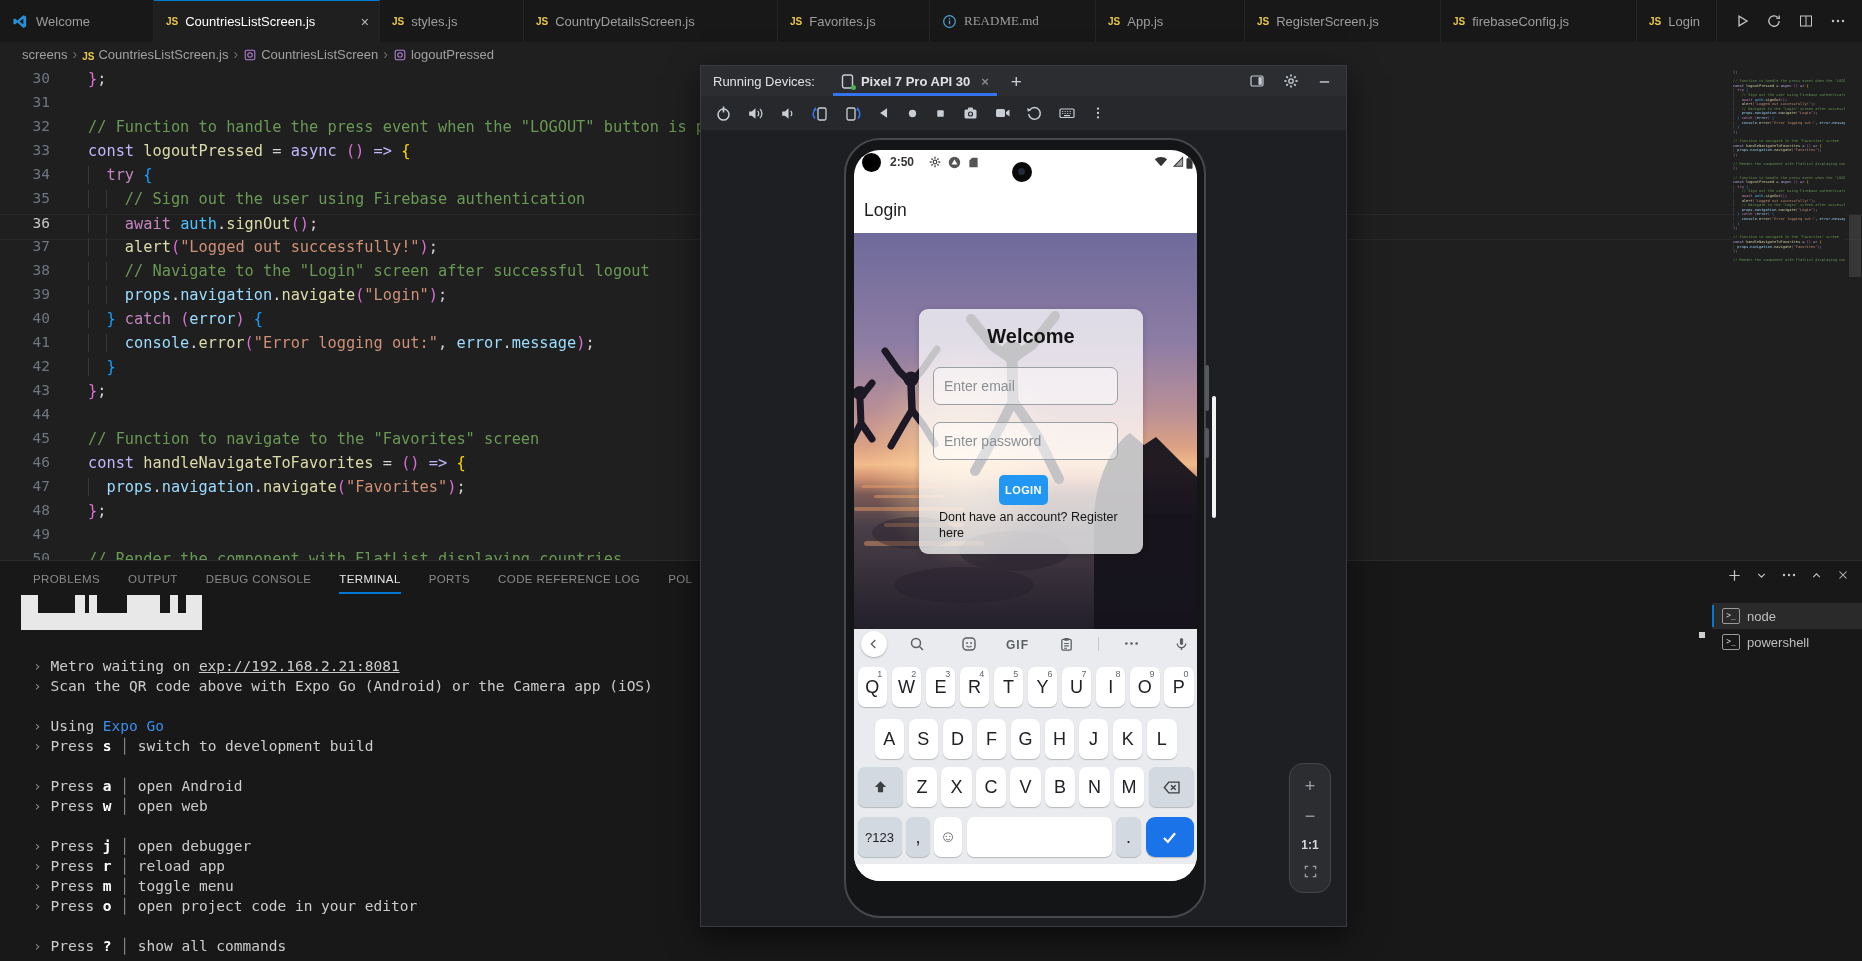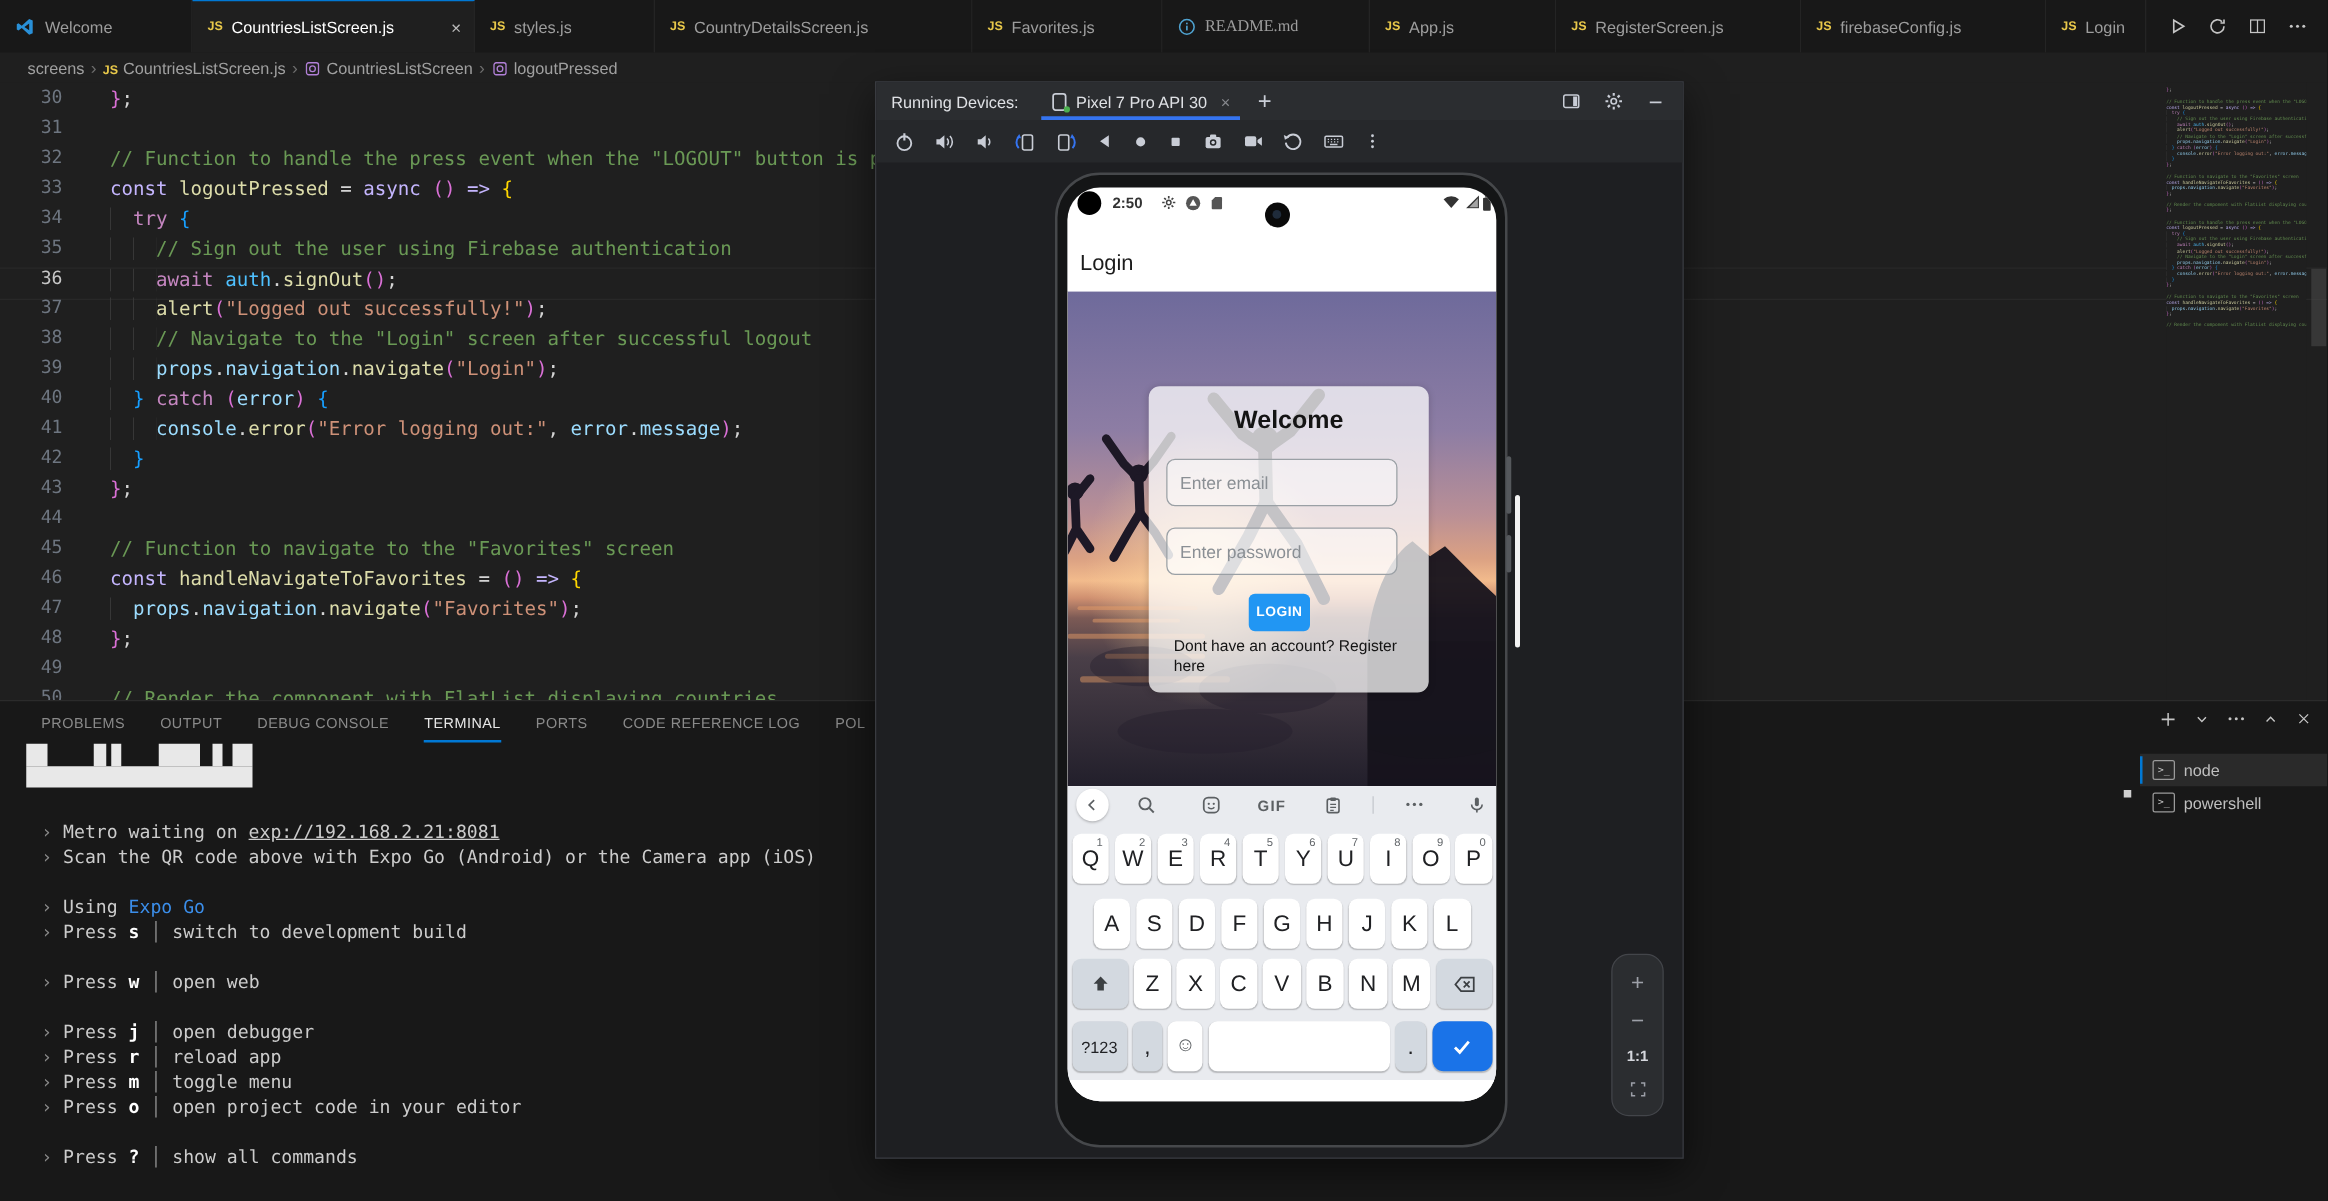--- a/index.html
+++ b/index.html
@@ -63,21 +63,21 @@
   .term-row.active::before{content:"";position:absolute;left:0;top:2px;bottom:2px;width:2px;background:#0078d4;}
   .term-ico{width:16px;height:14px;border:1px solid #9a9a9a;border-radius:2px;color:#cfcfcf;font-size:8px;line-height:13px;
             text-align:center;font-family:"DejaVu Sans Mono",monospace;flex:none;}
   .drag-dot{position:absolute;left:1699px;top:71px;width:6px;height:6px;background:#cfcfcf;}
 
   
   .emu{position:absolute;left:700px;top:65px;width:647px;height:862px;background:#1e1f22;border:1px solid #393b40;
        box-sizing:border-box;box-shadow:0 10px 30px rgba(0,0,0,.55);}
   .emu-title{position:absolute;left:0;top:0;right:0;height:30px;background:#2b2d30;display:flex;align-items:center;}
   .emu-title .ttl{color:#dfe1e5;font-size:13px;margin-left:12px;}
-  .emu-tab{display:flex;align-items:center;gap:7px;margin-left:18px;color:#dfe1e5;font-size:13px;position:relative;height:30px;padding:0 8px;cursor:pointer;}
+  .emu-tab{display:flex;align-items:center;gap:7px;margin-left:18px;color:#dfe1e5;font-size:13px;position:relative;height:30px;padding:0 8px;cursor:pointer;font-weight:bold;}
   .emu-tab .underline{position:absolute;left:0;right:0;bottom:0;height:3px;background:#3574f0;}
   .emu-tab .closer{color:#87898e;font-size:13px;margin-left:4px;}
   .emu-plus{color:#c9cdd6;font-size:19px;margin-left:14px;cursor:pointer;line-height:1;}
   .emu-title-actions{margin-left:auto;display:flex;gap:18px;align-items:center;margin-right:14px;color:#c9cdd6;}
   .emu-toolbar{position:absolute;left:0;top:30px;right:0;height:34px;background:#26282b;display:flex;align-items:center;gap:15px;padding-left:14px;color:#c9cdd6;}
   .emu-toolbar .icobtn{cursor:pointer;display:flex;align-items:center;}
   .emu-scrollstrip{position:absolute;left:511px;top:330px;width:4px;height:122px;background:#fff;border-radius:2px;opacity:.95;}
 
   .zoomctl{position:absolute;left:588px;top:697px;width:42px;height:130px;background:#2b2d30;border:1px solid #43454a;
            border-radius:14px;box-sizing:border-box;display:flex;flex-direction:column;align-items:center;justify-content:space-evenly;color:#9da0a8;}
@@ -450,20 +450,21 @@
       <div style="left:186px;top:34px;width:16px;height:18px"></div>
     </div>
 
     <div class="term">
         <div class="term-line"><span class="t-dim">› </span><span class="t-fg">Metro waiting on </span><span class="t-link">exp://192.168.2.21:8081</span></div>
         <div class="term-line"><span class="t-dim">› </span><span class="t-fg">Scan the QR code above with Expo Go (Android) or the Camera app (iOS)</span></div>
         <div class="term-line">&nbsp;</div>
         <div class="term-line"><span class="t-dim">› </span><span class="t-fg">Using </span><span class="t-blue">Expo Go</span></div>
         <div class="term-line"><span class="t-dim">› </span><span class="t-fg">Press </span><span class="t-bold">s</span><span class="t-dim"> │ </span><span class="t-fg">switch to development build</span></div>
         <div class="term-line">&nbsp;</div>
+        <div class="term-line"><span class="t-dim">› </span><span class="t-fg">Press </span><span class="t-bold">a</span><span class="t-dim"> │ </span><span class="t-fg">open Android</span></div>
         <div class="term-line"><span class="t-dim">› </span><span class="t-fg">Press </span><span class="t-bold">w</span><span class="t-dim"> │ </span><span class="t-fg">open web</span></div>
         <div class="term-line">&nbsp;</div>
         <div class="term-line"><span class="t-dim">› </span><span class="t-fg">Press </span><span class="t-bold">j</span><span class="t-dim"> │ </span><span class="t-fg">open debugger</span></div>
         <div class="term-line"><span class="t-dim">› </span><span class="t-fg">Press </span><span class="t-bold">r</span><span class="t-dim"> │ </span><span class="t-fg">reload app</span></div>
         <div class="term-line"><span class="t-dim">› </span><span class="t-fg">Press </span><span class="t-bold">m</span><span class="t-dim"> │ </span><span class="t-fg">toggle menu</span></div>
         <div class="term-line"><span class="t-dim">› </span><span class="t-fg">Press </span><span class="t-bold">o</span><span class="t-dim"> │ </span><span class="t-fg">open project code in your editor</span></div>
         <div class="term-line">&nbsp;</div>
         <div class="term-line"><span class="t-dim">› </span><span class="t-fg">Press </span><span class="t-bold">?</span><span class="t-dim"> │ </span><span class="t-fg">show all commands</span></div>
       </div>
 

